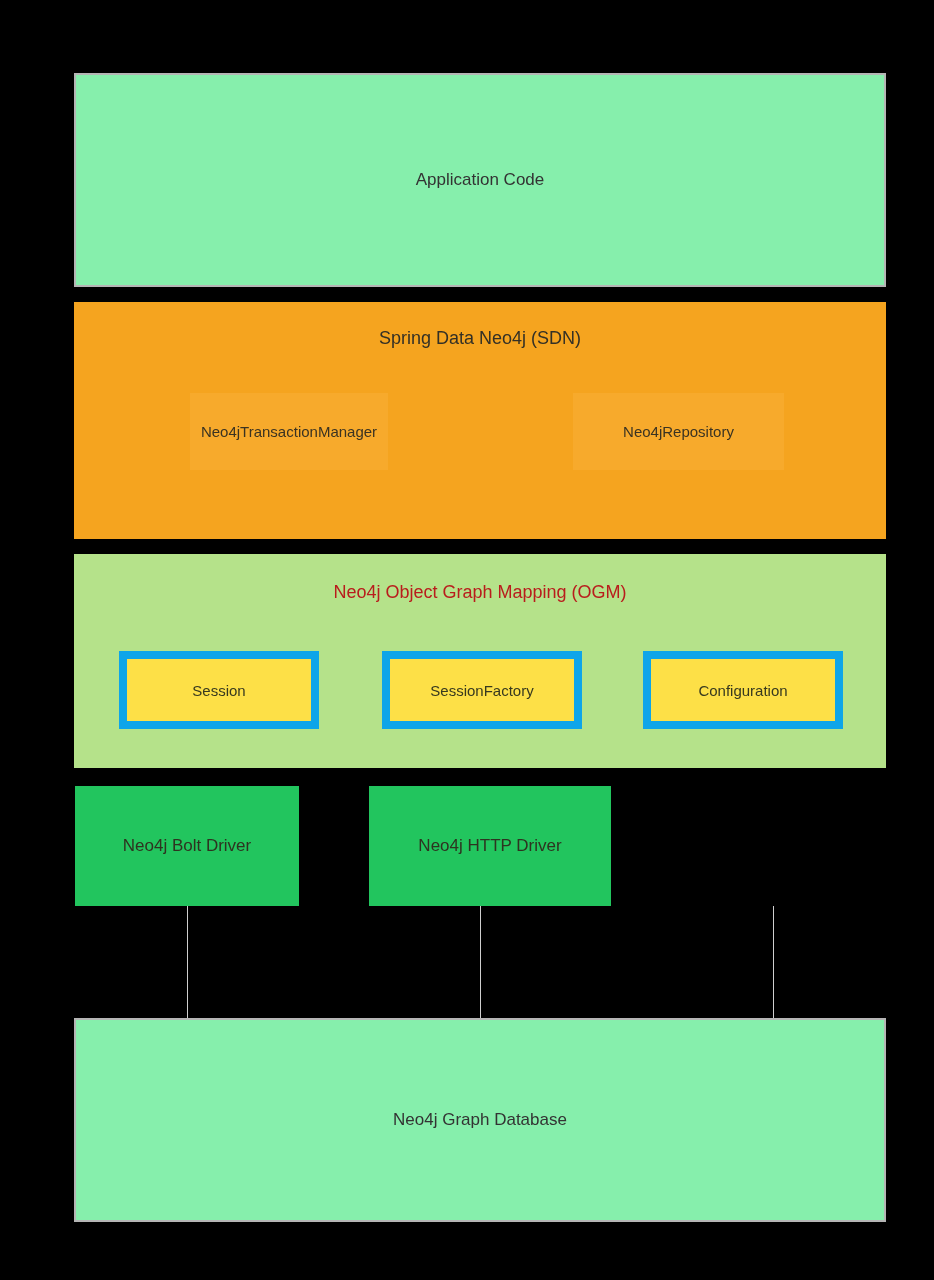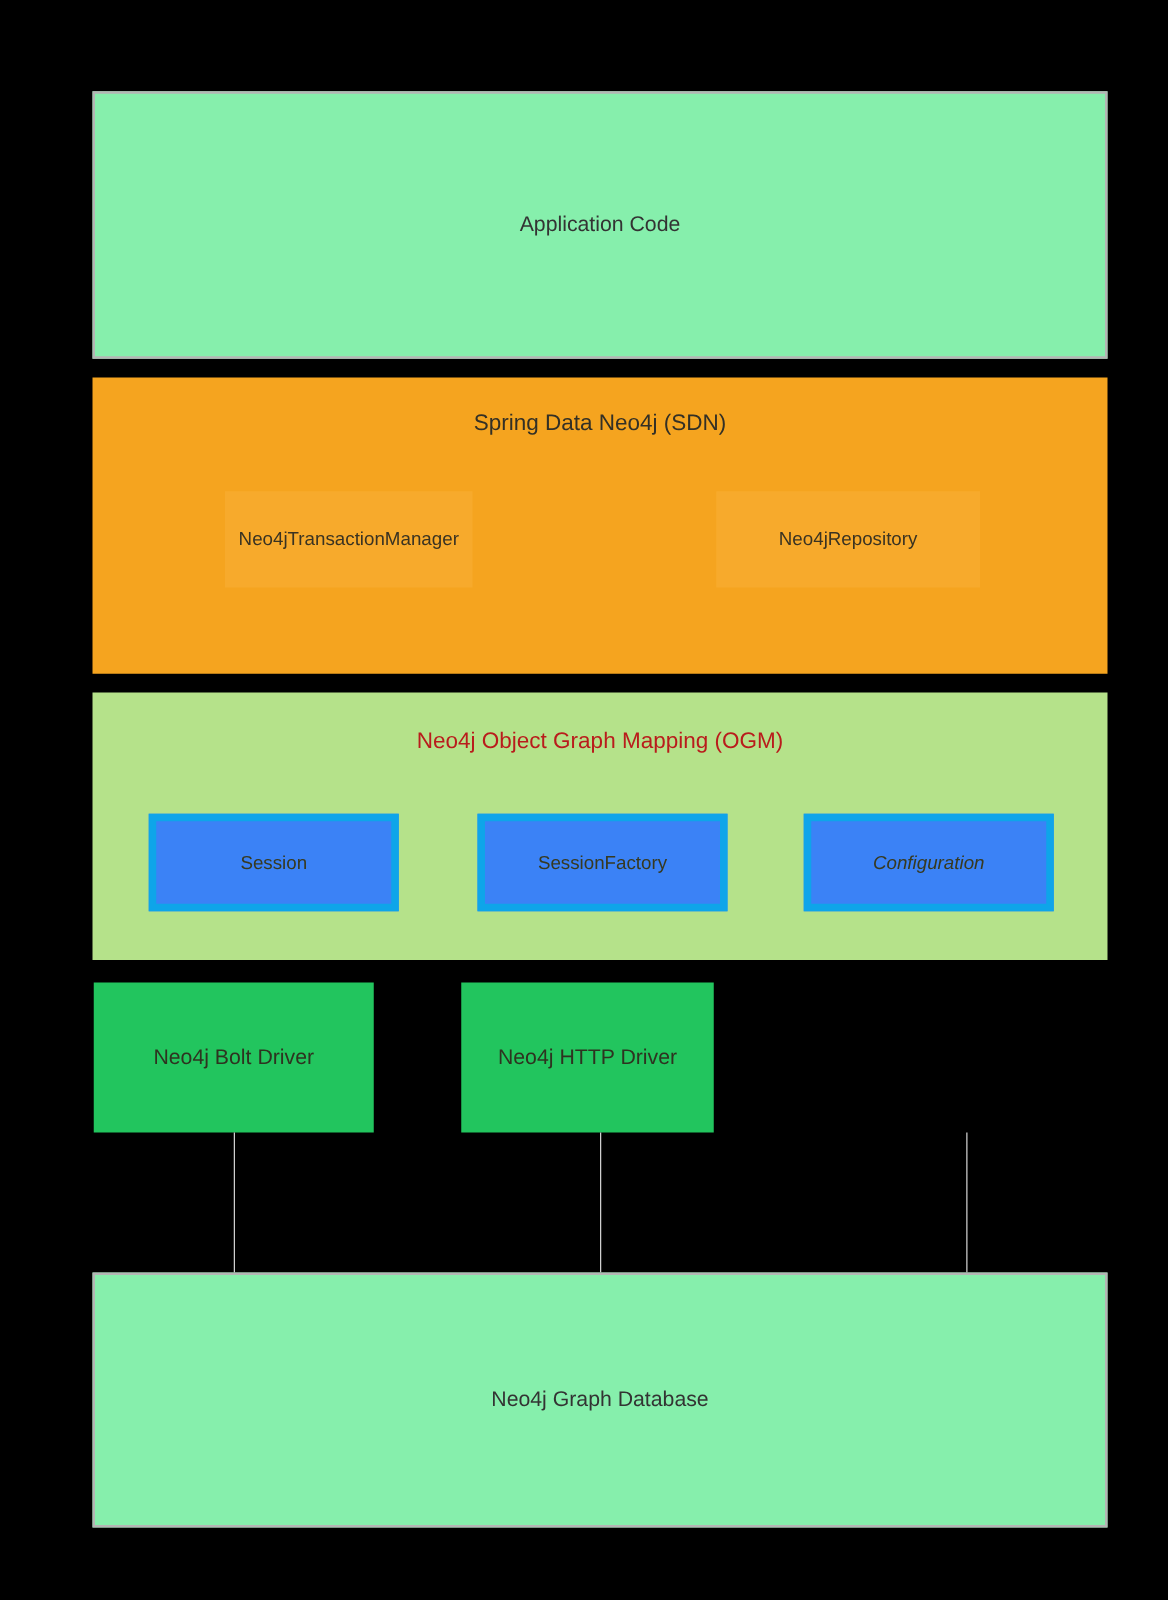--- a/index.html
+++ b/index.html
@@ -47,48 +47,48 @@
   .inner-box {
     position: absolute;
     box-sizing: border-box;
     display: flex;
     align-items: center;
     justify-content: center;
     font-size: 15px;
     color: #3a3322;
   }
   .orange-inner { background: #f7aa2c; }
-  .tm-box   { left: 106px; top: 91px; width: 198px; height: 77px; }
+  .tm-box   { left: 116px; top: 91px; width: 198px; height: 77px; }
   .repo-box { left: 499px; top: 91px; width: 211px; height: 77px; }
 
   
   .ogm-box {
     left: 74px; top: 554px; width: 812px; height: 214px;
     background: #b5e28a;
     display: block;
   }
   .ogm-box .layer-title { padding-top: 28px; color: #b91c1c; }
   .yellow-inner {
-    background: #3b82f6;
-    border: 6px solid #0ea5e9;
+    background: #fde047;
+    border: 8px solid #0ea5e9;
     color: #37391f;
   }
   .session-box       { left: 45px;  top: 97px; width: 200px; height: 78px; }
   .sessionfactory-box{ left: 308px; top: 97px; width: 200px; height: 78px; }
-  .configuration-box { left: 569px; top: 97px; width: 200px; height: 78px; font-style: italic; }
+  .configuration-box { left: 569px; top: 97px; width: 200px; height: 78px; }
 
   
   .driver-box {
     top: 786px; height: 120px;
     background: #22c55e;
     font-size: 17px;
     color: #2e3320;
   }
   .bolt-box     { left: 75px;  width: 224px; }
-  .http-box     { left: 369px; width: 202px; }
+  .http-box     { left: 369px; width: 242px; }
   .embedded-box { left: 661px; width: 225px; }
 
   
   .connector {
     position: absolute;
     top: 906px;
     height: 112px;
     width: 1px;
     background: #cfcfcf;
   }

